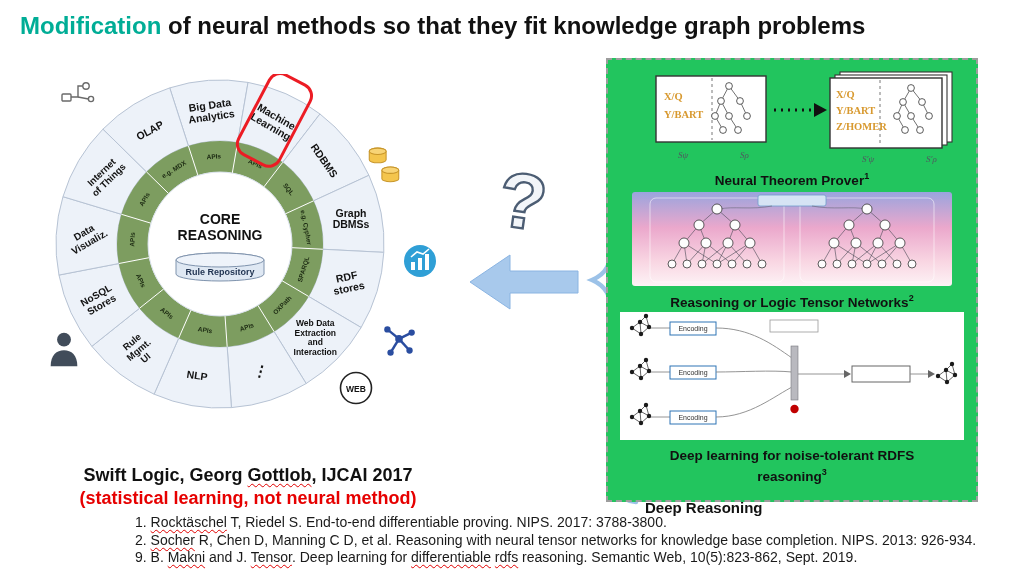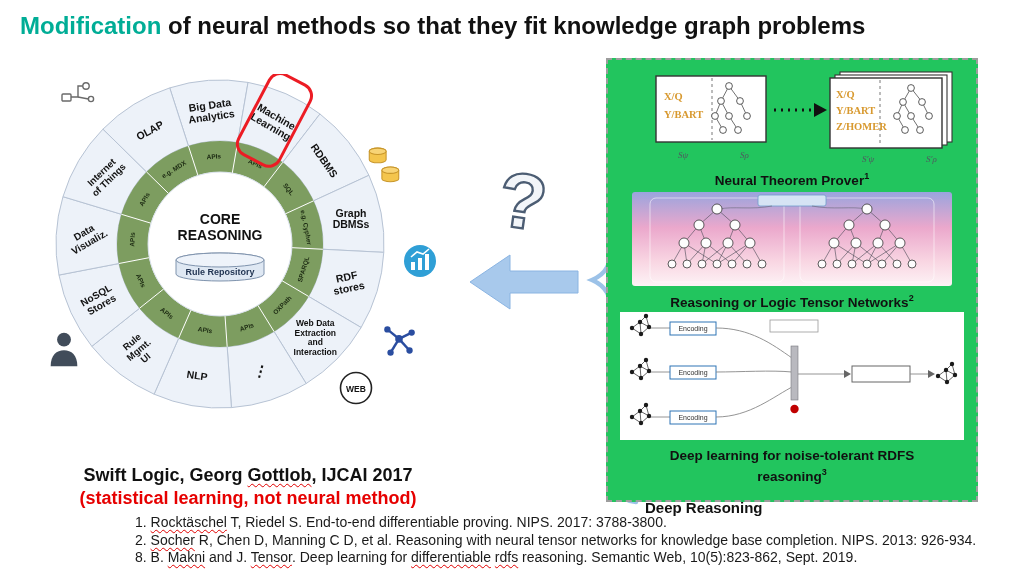--- a/index.html
+++ b/index.html
@@ -398,16 +398,16 @@
     </div>
   </div>
 
   <div class="deep">
     <div>Deep Reasoning</div>
   </div>
 
   <div class="refs">
     <div><span>1. </span><span class="sq">Rocktäschel</span><span> T, Riedel S. End-to-end differentiable proving. NIPS. 2017: 3788-3800.</span></div>
     <div><span>2. </span><span class="sq">Socher</span><span> R, Chen D, Manning C D, et al. Reasoning with neural tensor networks for knowledge base completion. NIPS. 2013: 926-934.</span></div>
-    <div><span>8. B. </span><span class="sq">Makni</span><span> and J. </span><span class="sq">Tensor</span><span>. Deep learning for </span><span class="sq">differentiable</span><span> </span><span class="sq">rdfs</span><span> reasoning. Semantic Web, 10(5):823-862, Sept. 2019.</span></div>
+    <div><span>9. B. </span><span class="sq">Makni</span><span> and J. </span><span class="sq">Tensor</span><span>. Deep learning for </span><span class="sq">differentiable</span><span> </span><span class="sq">rdfs</span><span> reasoning. Semantic Web, 10(5):823-862, Sept. 2019.</span></div>
   </div>
 
 </div>
 
 </body></html>

